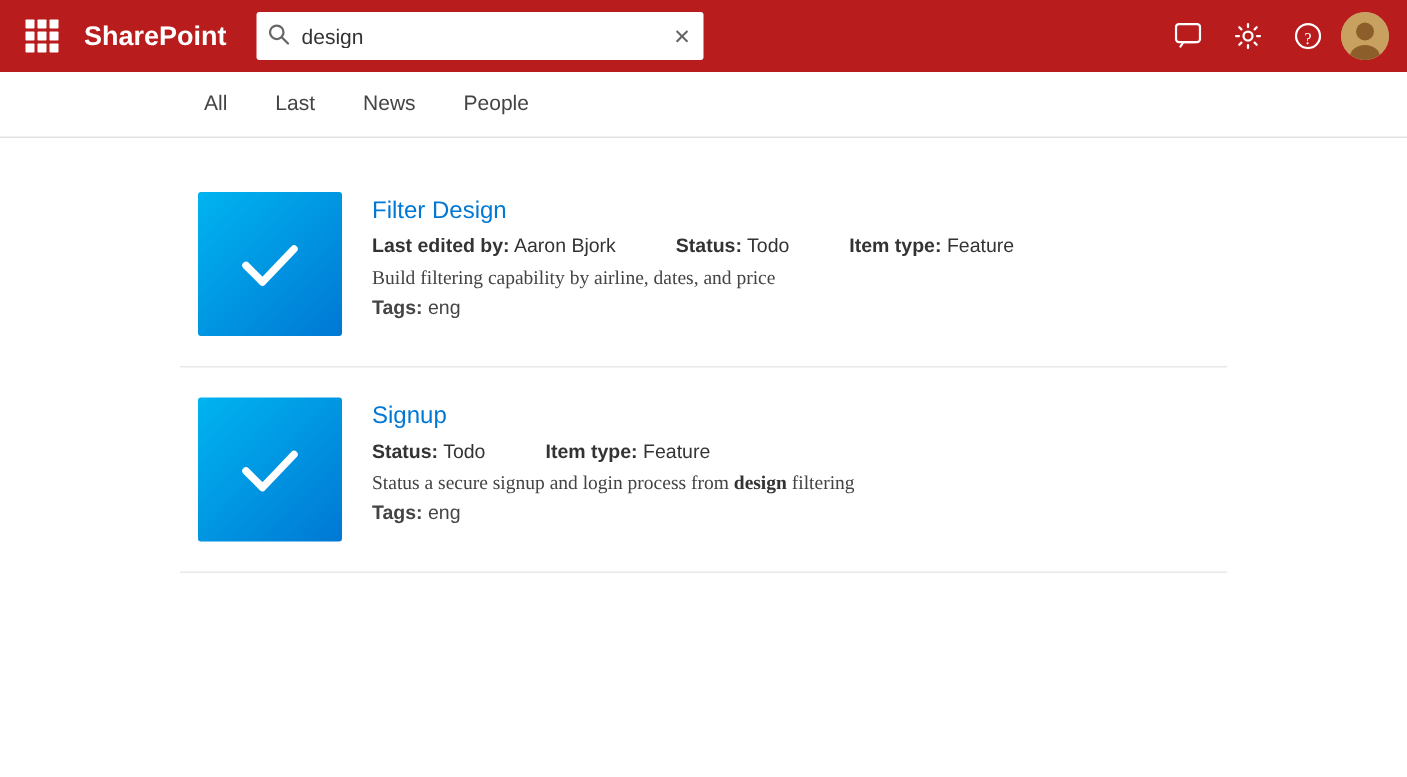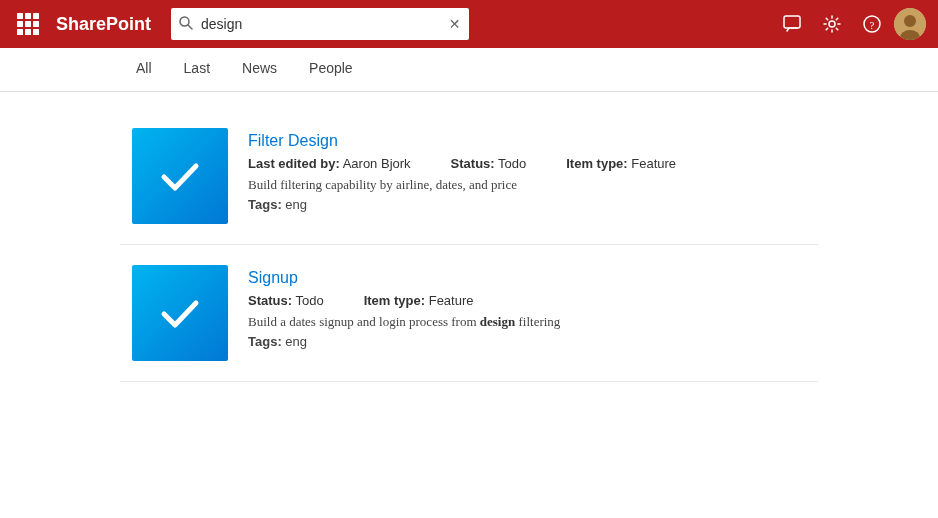--- a/index.html
+++ b/index.html
@@ -294,21 +294,21 @@
         <span>
           <span class="meta-label">Status:</span>
           <span>Todo</span>
         </span>
         <span>
           <span class="meta-label">Item type:</span>
           <span>Feature</span>
         </span>
       </div>
       <div class="result-desc">
-        <span>Build a dates signup and login process from </span><span class="highlight">design</span><span> filtering</span>
+        <span>Status a secure signup and login process from </span><span class="highlight">design</span><span> filtering</span>
       </div>
       <div class="result-tags">
         <span class="tags-label">Tags:</span>
         <span>eng</span>
       </div>
     </div>
   </div>
 
 </div>
 

